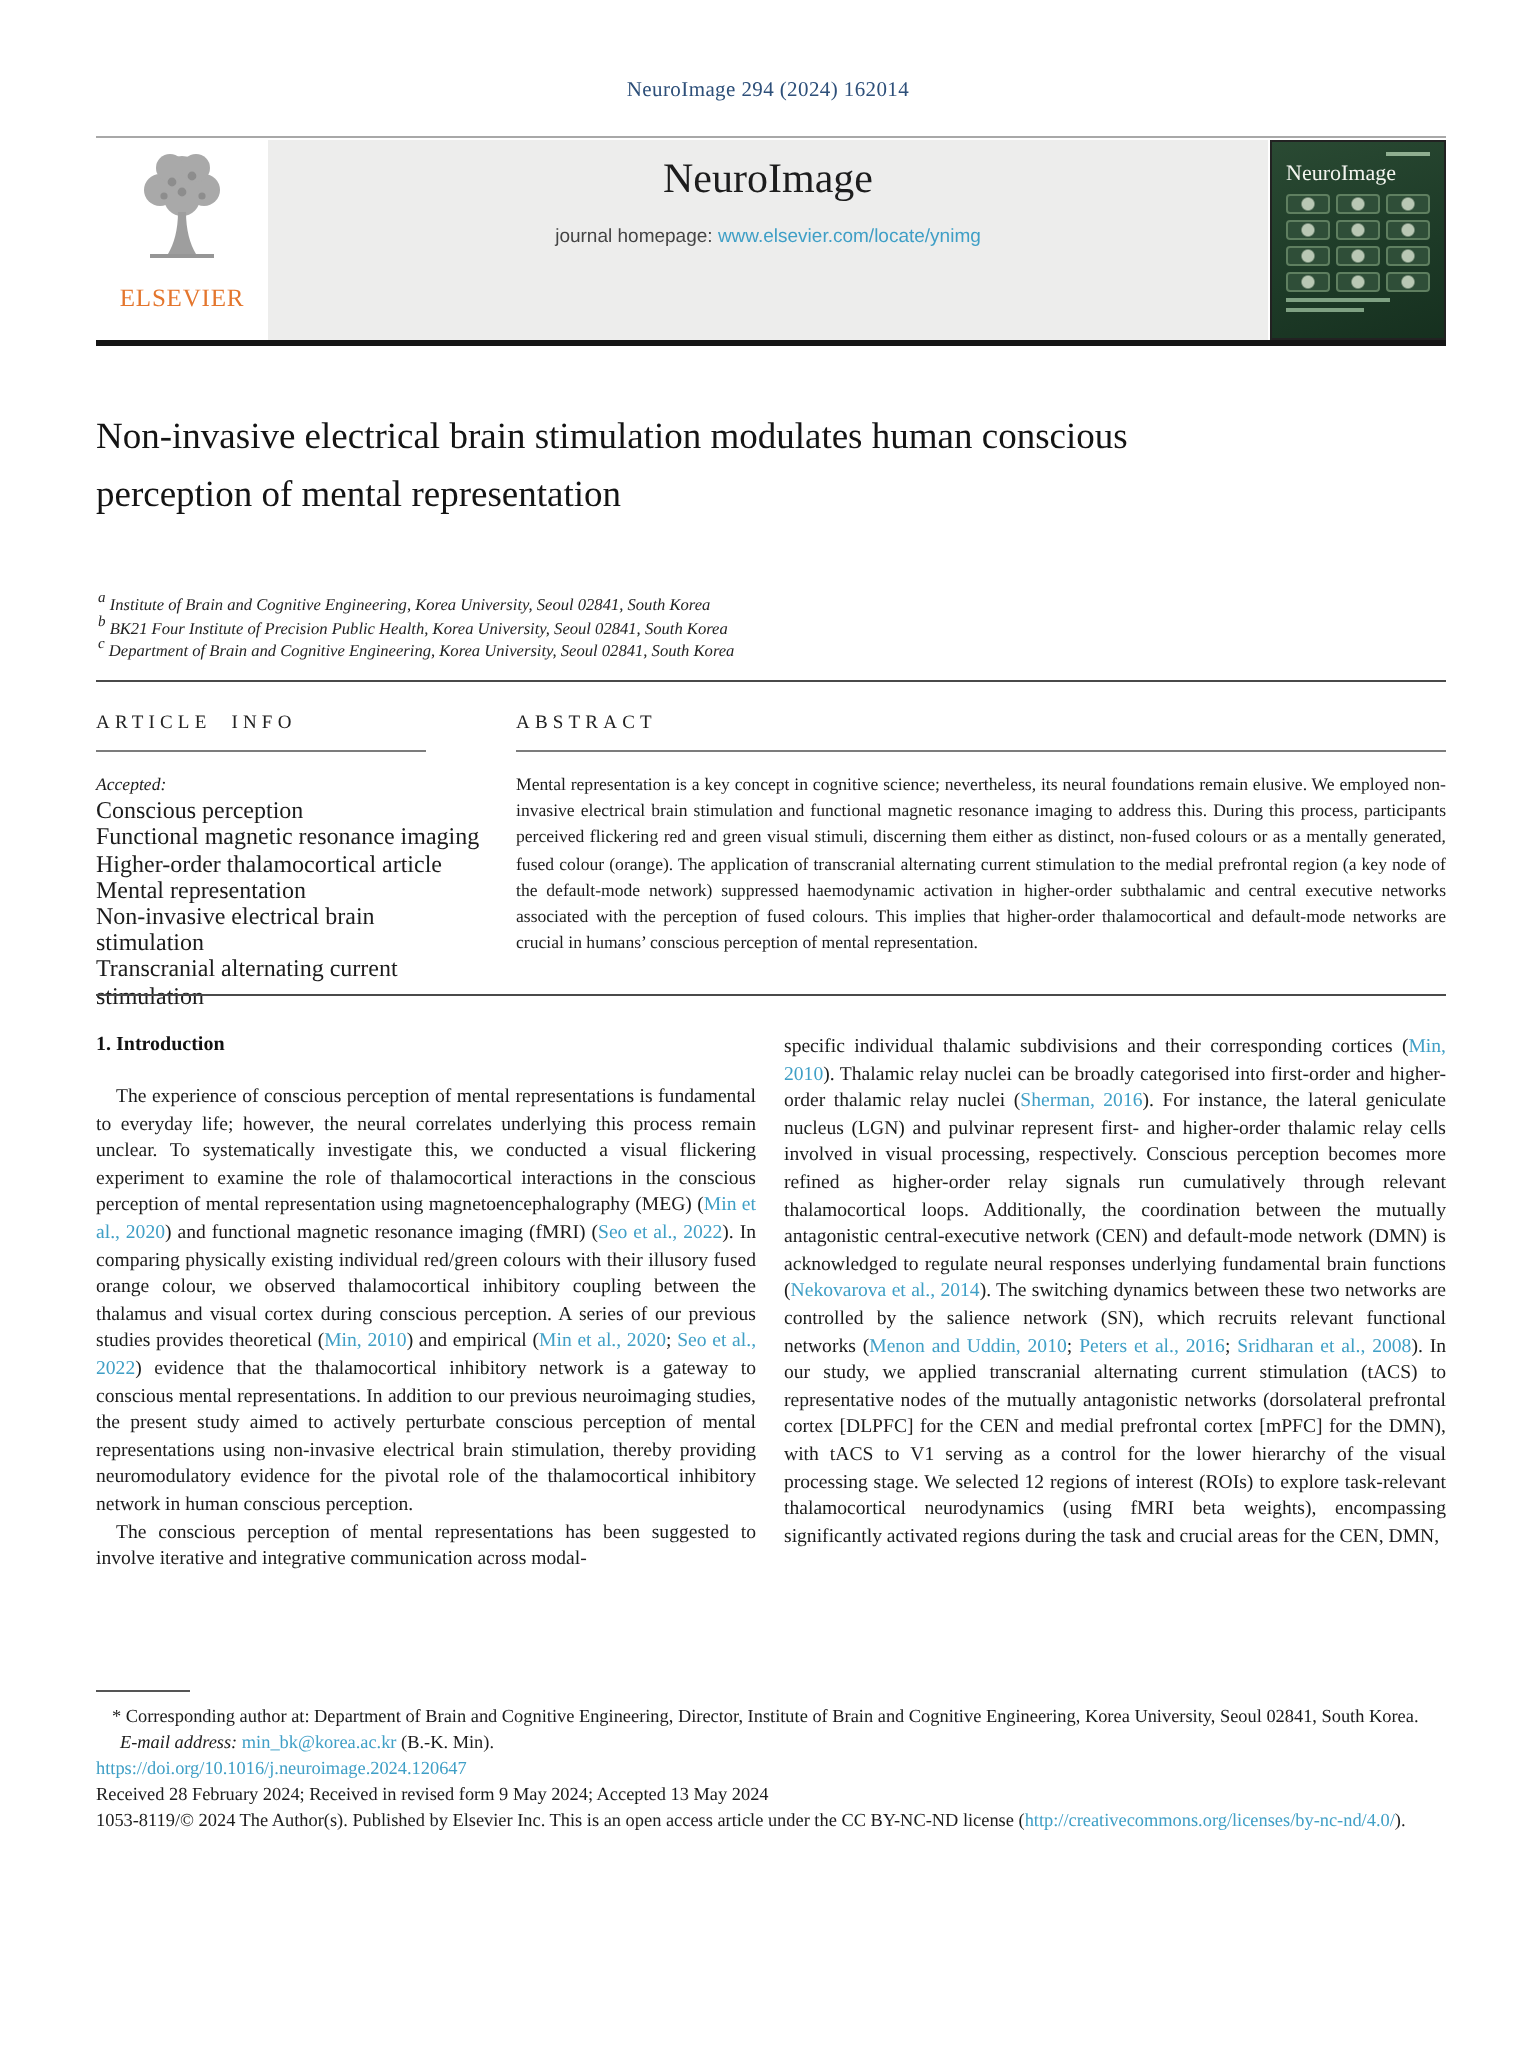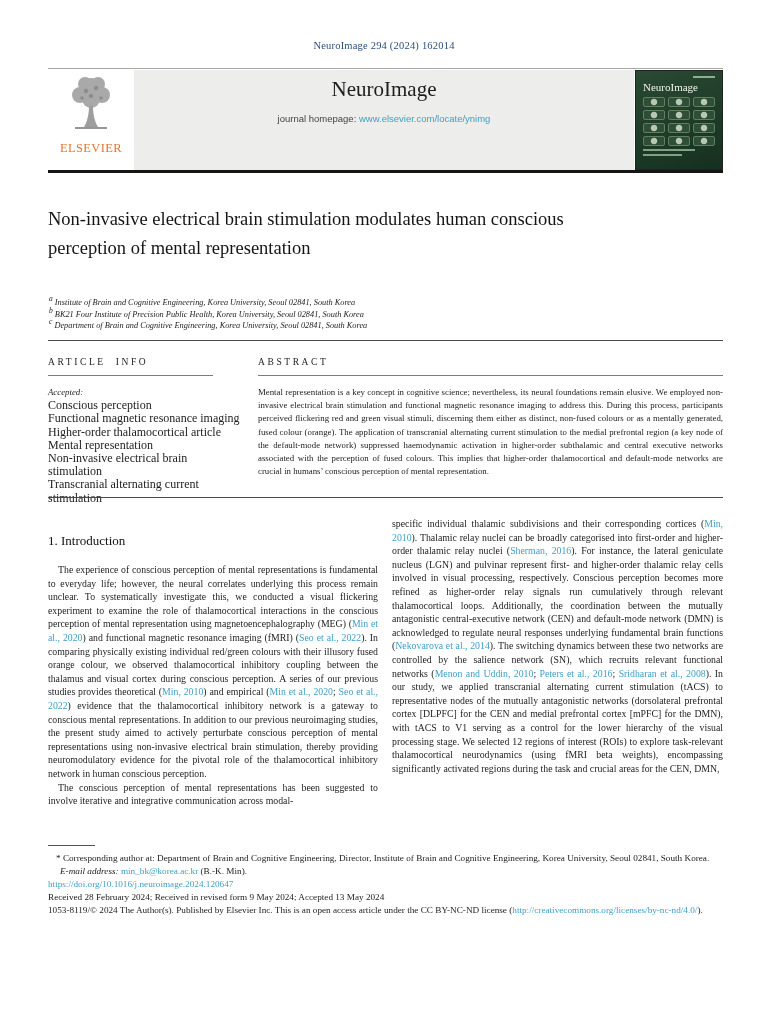--- a/index.html
+++ b/index.html
@@ -55,21 +55,21 @@
   .col-heading { font-size:9.5px; letter-spacing:2.6px; word-spacing:5px; color:#222; }
   .heading-rule { height:1px; background:#7c7c7c; margin-top:8px; margin-bottom:10px; }
   .info-col .heading-rule { width:165px; }
   .kw-label { font-style:italic; font-size:8.8px; line-height:13.2px; }
   .kw-item { font-size:12px; line-height:13.2px; }
   .abstract-text { font-size:8.8px; line-height:13.2px; text-align:justify; color:#1c1c1c;font-family:Liberation Serif, serif; }
 
   
   .body-cols { position:absolute; left:48px; top:517px; width:675px;
     display:grid; grid-template-columns:330px 331px; column-gap:14px; }
-  .section-heading { font-weight:normal; font-size:13px; margin:16px 0 14px 0; color:#111; }
+  .section-heading { font-weight:bold; font-size:10px; margin:0 0 14px 0; color:#111; }
   .body-para { font-size:9.8px; line-height:13.6px; text-align:justify; margin:0; color:#1c1c1c; }
   .body-para.indent { text-indent:10px; }
   .body-para + .body-para { margin-top:0; }
 
   
   .footnotes { position:absolute; left:48px; top:845px; width:676px; font-size:9.2px; line-height:13px; color:#1c1c1c; }
   .fn-rule { width:47px; height:1px; background:#555; margin-bottom:6px; }
   .fn-corresponding { text-indent:8px; }
   .fn-email { text-indent:12px; }
   .fn-doi { margin-top:0; color:#3f9fc6; }

